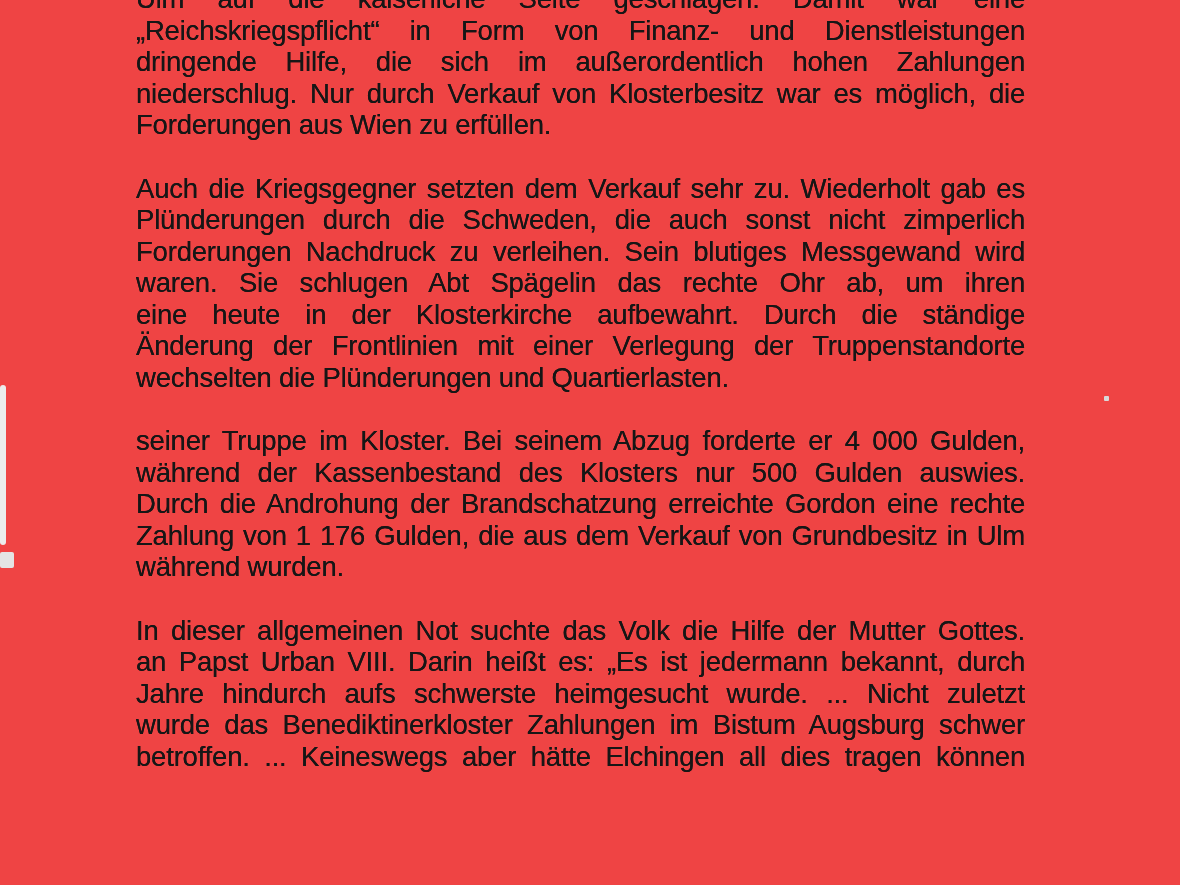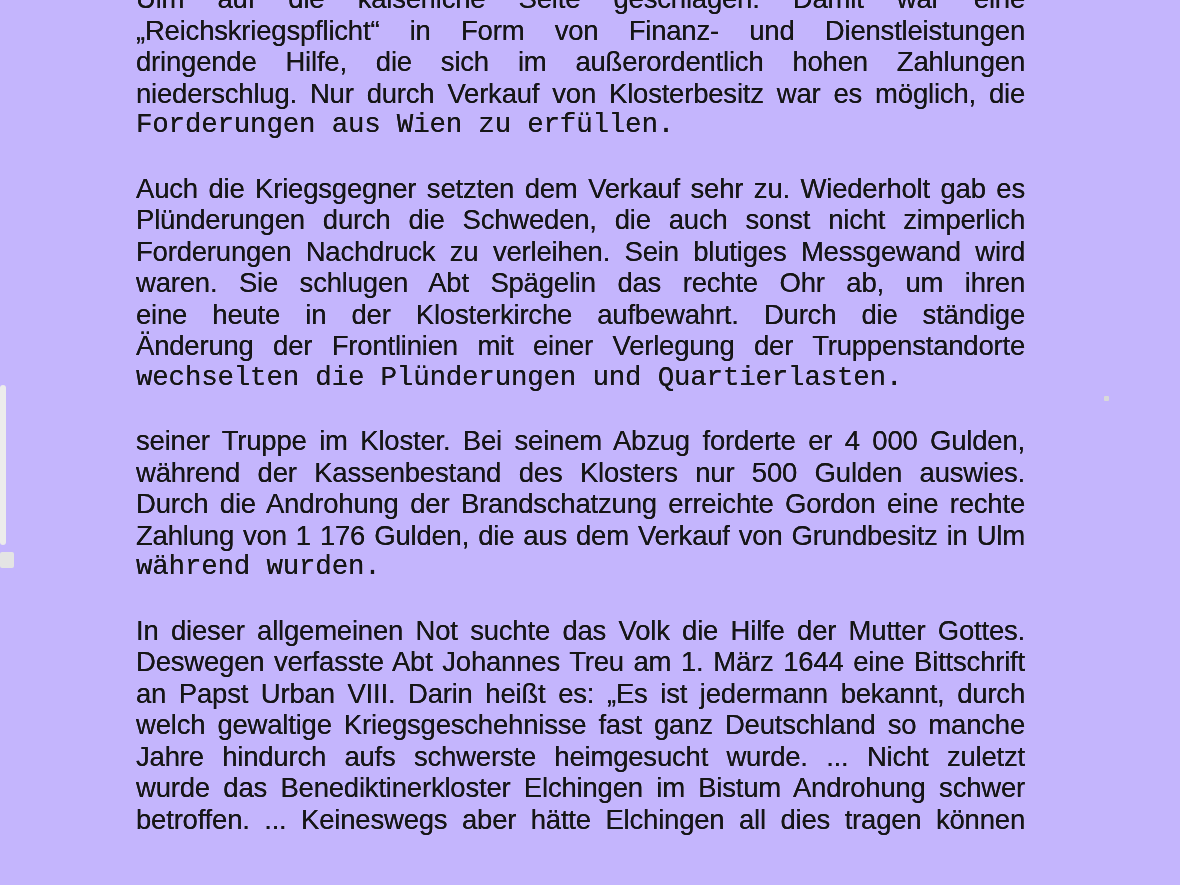--- a/index.html
+++ b/index.html
@@ -2,21 +2,21 @@
 <html><head>
 <meta charset="utf-8">
 <style>
   html, body { margin: 0; padding: 0; }
   body { background: #ffffff; }
   .page {
     position: relative;
     width: 1180px;
     height: 885px;
     overflow: hidden;
-    background: #c4b5fd;
+    background: #ef4444;
     font-family: "Liberation Sans", sans-serif;
   }
   .text-col {
     position: absolute;
     left: 136px;
     top: -17px;
     width: 889px;
     color: #161616;
   }
   .para { margin: 0 0 32px 0; }
@@ -26,21 +26,20 @@
     line-height: 31.5px;
     letter-spacing: -0.2px;
     text-align: justify;
     text-align-last: justify;
     text-shadow: 0 0 0.6px currentColor;
     white-space: normal;
   }
   .ln.end {
     text-align: left;
     text-align-last: left;
-    font-family: Liberation Mono, monospace;
   }
   
   .artifact { position: absolute; pointer-events: none; }
   .artifact.edge-band  { left: 0; top: 385px; width: 6px;  height: 160px; background: #ececec; border-radius: 3px; }
   .artifact.edge-blob  { left: 0; top: 552px; width: 14px; height: 16px;  background: #e4e4e4; border-radius: 2px; }
   .artifact.speck      { left: 1104px; top: 396px; width: 5px; height: 5px; background: #d9d9d9; border-radius: 1px; }
 </style>
 </head>
 <body>
 
@@ -73,22 +72,20 @@
     <div class="para">
       <div class="ln">seiner Truppe im Kloster. Bei seinem Abzug forderte er 4 000 Gulden,</div>
       <div class="ln">während der Kassenbestand des Klosters nur 500 Gulden auswies.</div>
       <div class="ln">Durch die Androhung der Brandschatzung erreichte Gordon eine rechte</div>
       <div class="ln">Zahlung von 1 176 Gulden, die aus dem Verkauf von Grundbesitz in Ulm</div>
       <div class="ln end">während wurden.</div>
     </div>
 
     <div class="para">
       <div class="ln">In dieser allgemeinen Not suchte das Volk die Hilfe der Mutter Gottes.</div>
-      <div class="ln">Deswegen verfasste Abt Johannes Treu am 1. März 1644 eine Bittschrift</div>
       <div class="ln">an Papst Urban VIII. Darin heißt es: „Es ist jedermann bekannt, durch</div>
-      <div class="ln">welch gewaltige Kriegsgeschehnisse fast ganz Deutschland so manche</div>
       <div class="ln">Jahre hindurch aufs schwerste heimgesucht wurde. ... Nicht zuletzt</div>
-      <div class="ln">wurde das Benediktinerkloster Elchingen im Bistum Androhung schwer</div>
+      <div class="ln">wurde das Benediktinerkloster Zahlungen im Bistum Augsburg schwer</div>
       <div class="ln">betroffen. ... Keineswegs aber hätte Elchingen all dies tragen können</div>
     </div>
 
   </div>
 </div>
 
 </body></html>

